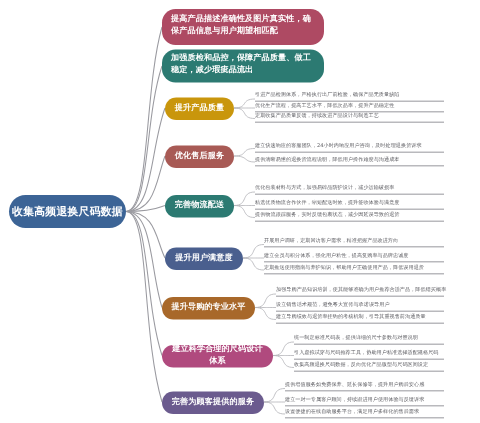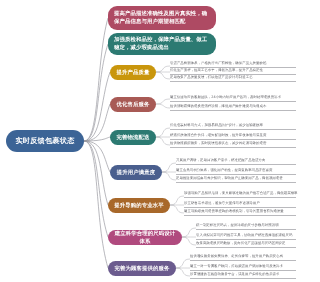--- a/index.html
+++ b/index.html
@@ -99,21 +99,21 @@
       <path d="M182,237 C192,237 188,237 196,237"></path>
       <path d="M182,237 C192,237 186,245 196,245"></path>
 
       <path d="M176,268 C186,268 180,259 190,259"></path>
       <path d="M176,268 C186,268 182,268 190,268"></path>
       <path d="M176,268 C186,268 180,276 190,276"></path>
     </g>
   </svg>
 
   <div class="root">
-    <span>实时反馈包裹状态</span>
+    <span>收集高频退换尺码数据</span>
   </div>
 
   <div class="branch" style="left:108px; top:6px; width:108px; min-height:24px; background:#ae4a63;">
     <span class="btxt">提高产品描述准确性及图片真实性，确保产品信息与用户期望相匹配</span>
   </div>
 
   <div class="branch" style="left:108px; top:33px; width:108px; min-height:22px; background:#2c7a72;">
     <span class="btxt">加强质检和品控，保障产品质量、做工稳定，减少瑕疵品流出</span>
   </div>
 

